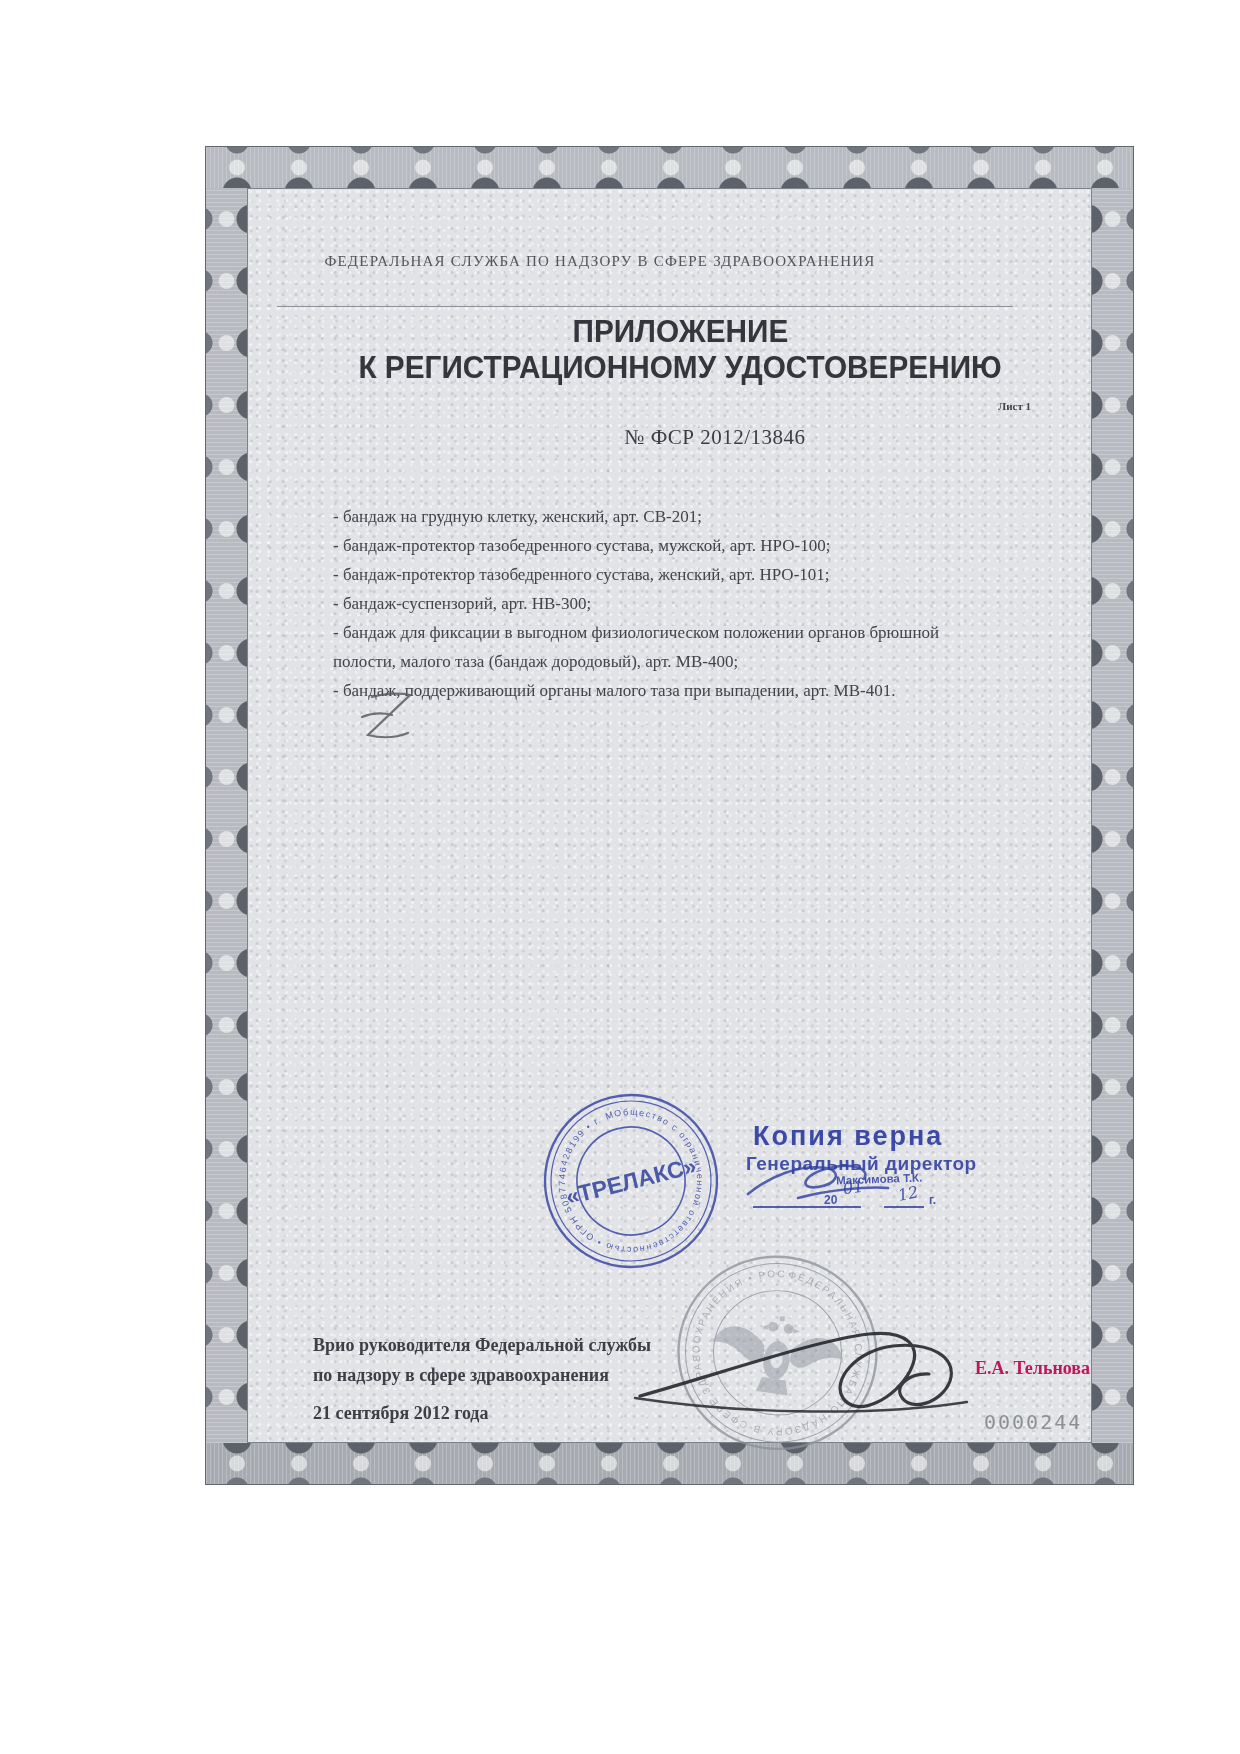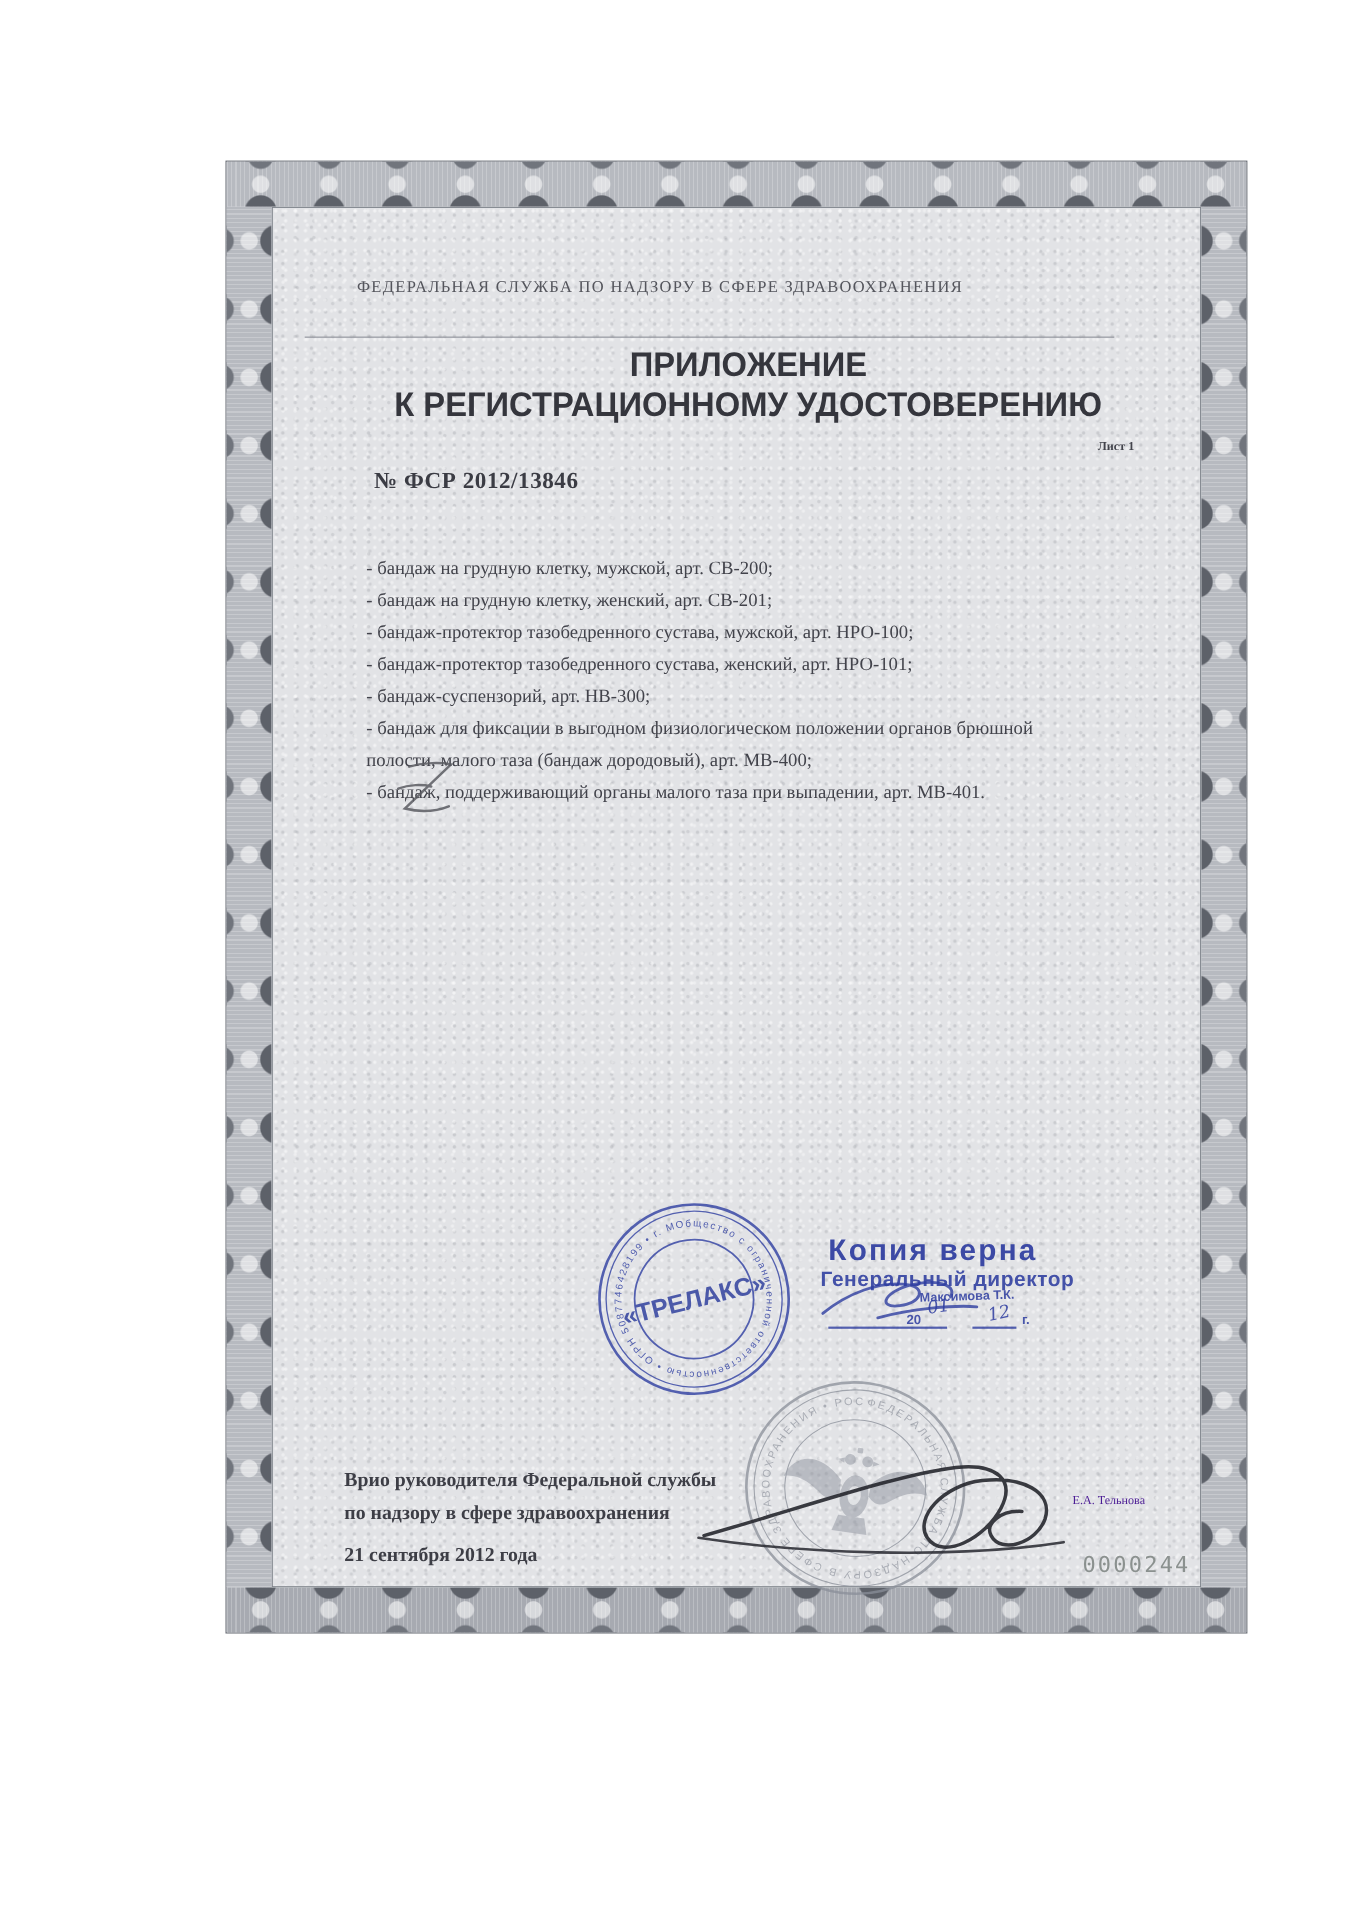--- a/index.html
+++ b/index.html
@@ -38,26 +38,26 @@
     background-size:9px 9px,13px 11px,17px 15px,11px 13px;}
   
   .abs{position:absolute;}
   .header-line{left:270px;top:253px;width:660px;text-align:center;
     font-size:15px;letter-spacing:1.2px;color:#54555c;}
   .divider{left:277px;top:306px;width:736px;height:1px;background:#8f929a;}
   .title{left:247px;top:314px;width:845px;text-align:center;color:#35363d;
     font-family:"Liberation Sans", sans-serif;font-weight:bold;font-size:31px;line-height:36px;margin-left:11px;}
   .title .squeeze{display:inline-block;transform:scaleX(.96);white-space:nowrap;}
   .sheet{left:998px;top:400px;font-size:11px;font-weight:bold;color:#42434b;}
-  .number{left:340px;top:425px;width:750px;
-    font-size:21px;font-weight:bold;color:#3b3c44;letter-spacing:.5px;}
+  .number{left:340px;top:425px;width:750px;text-align:center;
+    font-size:21px;font-weight:normal;color:#3b3c44;letter-spacing:.5px;}
   .items{left:333px;top:502px;width:668px;font-size:17px;line-height:29px;color:#42434b;}
   .footer-left{left:313px;font-size:18px;font-weight:bold;color:#3d3e46;}
   #f-line1{top:1335px;} #f-line2{top:1365px;} #f-date{top:1403px;}
-  .signatory{left:975px;top:1358px;font-size:11px;font-weight:normal;color:#4c1d95;}
+  .signatory{left:975px;top:1358px;font-size:18px;font-weight:bold;color:#be185d;}
   .serial{left:984px;top:1410px;font-family:"DejaVu Sans Mono", monospace;
     font-size:20px;letter-spacing:2px;color:#8b918f;}
   
   .st-blue{color:#2e3da0;font-family:"Liberation Sans", sans-serif;font-weight:bold;}
   #copy-line1{left:753px;top:1121px;font-size:27px;letter-spacing:2px;opacity:.92;}
   #copy-line2{left:746px;top:1153px;font-size:19px;letter-spacing:.5px;opacity:.88;}
   #copy-name{left:836px;top:1173px;font-size:11.5px;opacity:.85;transform:rotate(-2deg);}
   .date-line{position:absolute;height:1.5px;background:#2e3da0;opacity:.8;}
   #dl1{left:753px;top:1206px;width:108px;} #dl2{left:884px;top:1206px;width:40px;}
   #copy-yprefix{left:824px;top:1193px;font-size:12px;opacity:.85;}
@@ -86,21 +86,20 @@
 
   <div class="abs title">
     <span class="squeeze">ПРИЛОЖЕНИЕ</span><br>
     <span class="squeeze">К РЕГИСТРАЦИОННОМУ УДОСТОВЕРЕНИЮ</span>
   </div>
 
   <div class="abs sheet">Лист 1</div>
   <div class="abs number">№ ФСР 2012/13846</div>
 
   <div class="abs items">
-    <div>- бандаж на грудную клетку, мужской, арт. СВ-200;</div>
     <div>- бандаж на грудную клетку, женский, арт. СВ-201;</div>
     <div>- бандаж-протектор тазобедренного сустава, мужской, арт. НРО-100;</div>
     <div>- бандаж-протектор тазобедренного сустава, женский, арт. НРО-101;</div>
     <div>- бандаж-суспензорий, арт. НВ-300;</div>
     <div>- бандаж для фиксации в выгодном физиологическом положении органов брюшной полости, малого таза (бандаж дородовый), арт. МВ-400;</div>
     <div>- бандаж, поддерживающий органы малого таза при выпадении, арт. МВ-401.</div>
   </div>
 
   <svg style="left:350px;top:683px;" width="90" height="70" viewBox="0 0 90 70">
     <path d="M22,14 C35,10 52,10 60,12 L18,52 C34,56 48,54 58,50 M12,34 C22,30 34,30 42,32" fill="none" stroke="#5b5c62" stroke-width="2.2" stroke-linecap="round" opacity=".85"></path>

